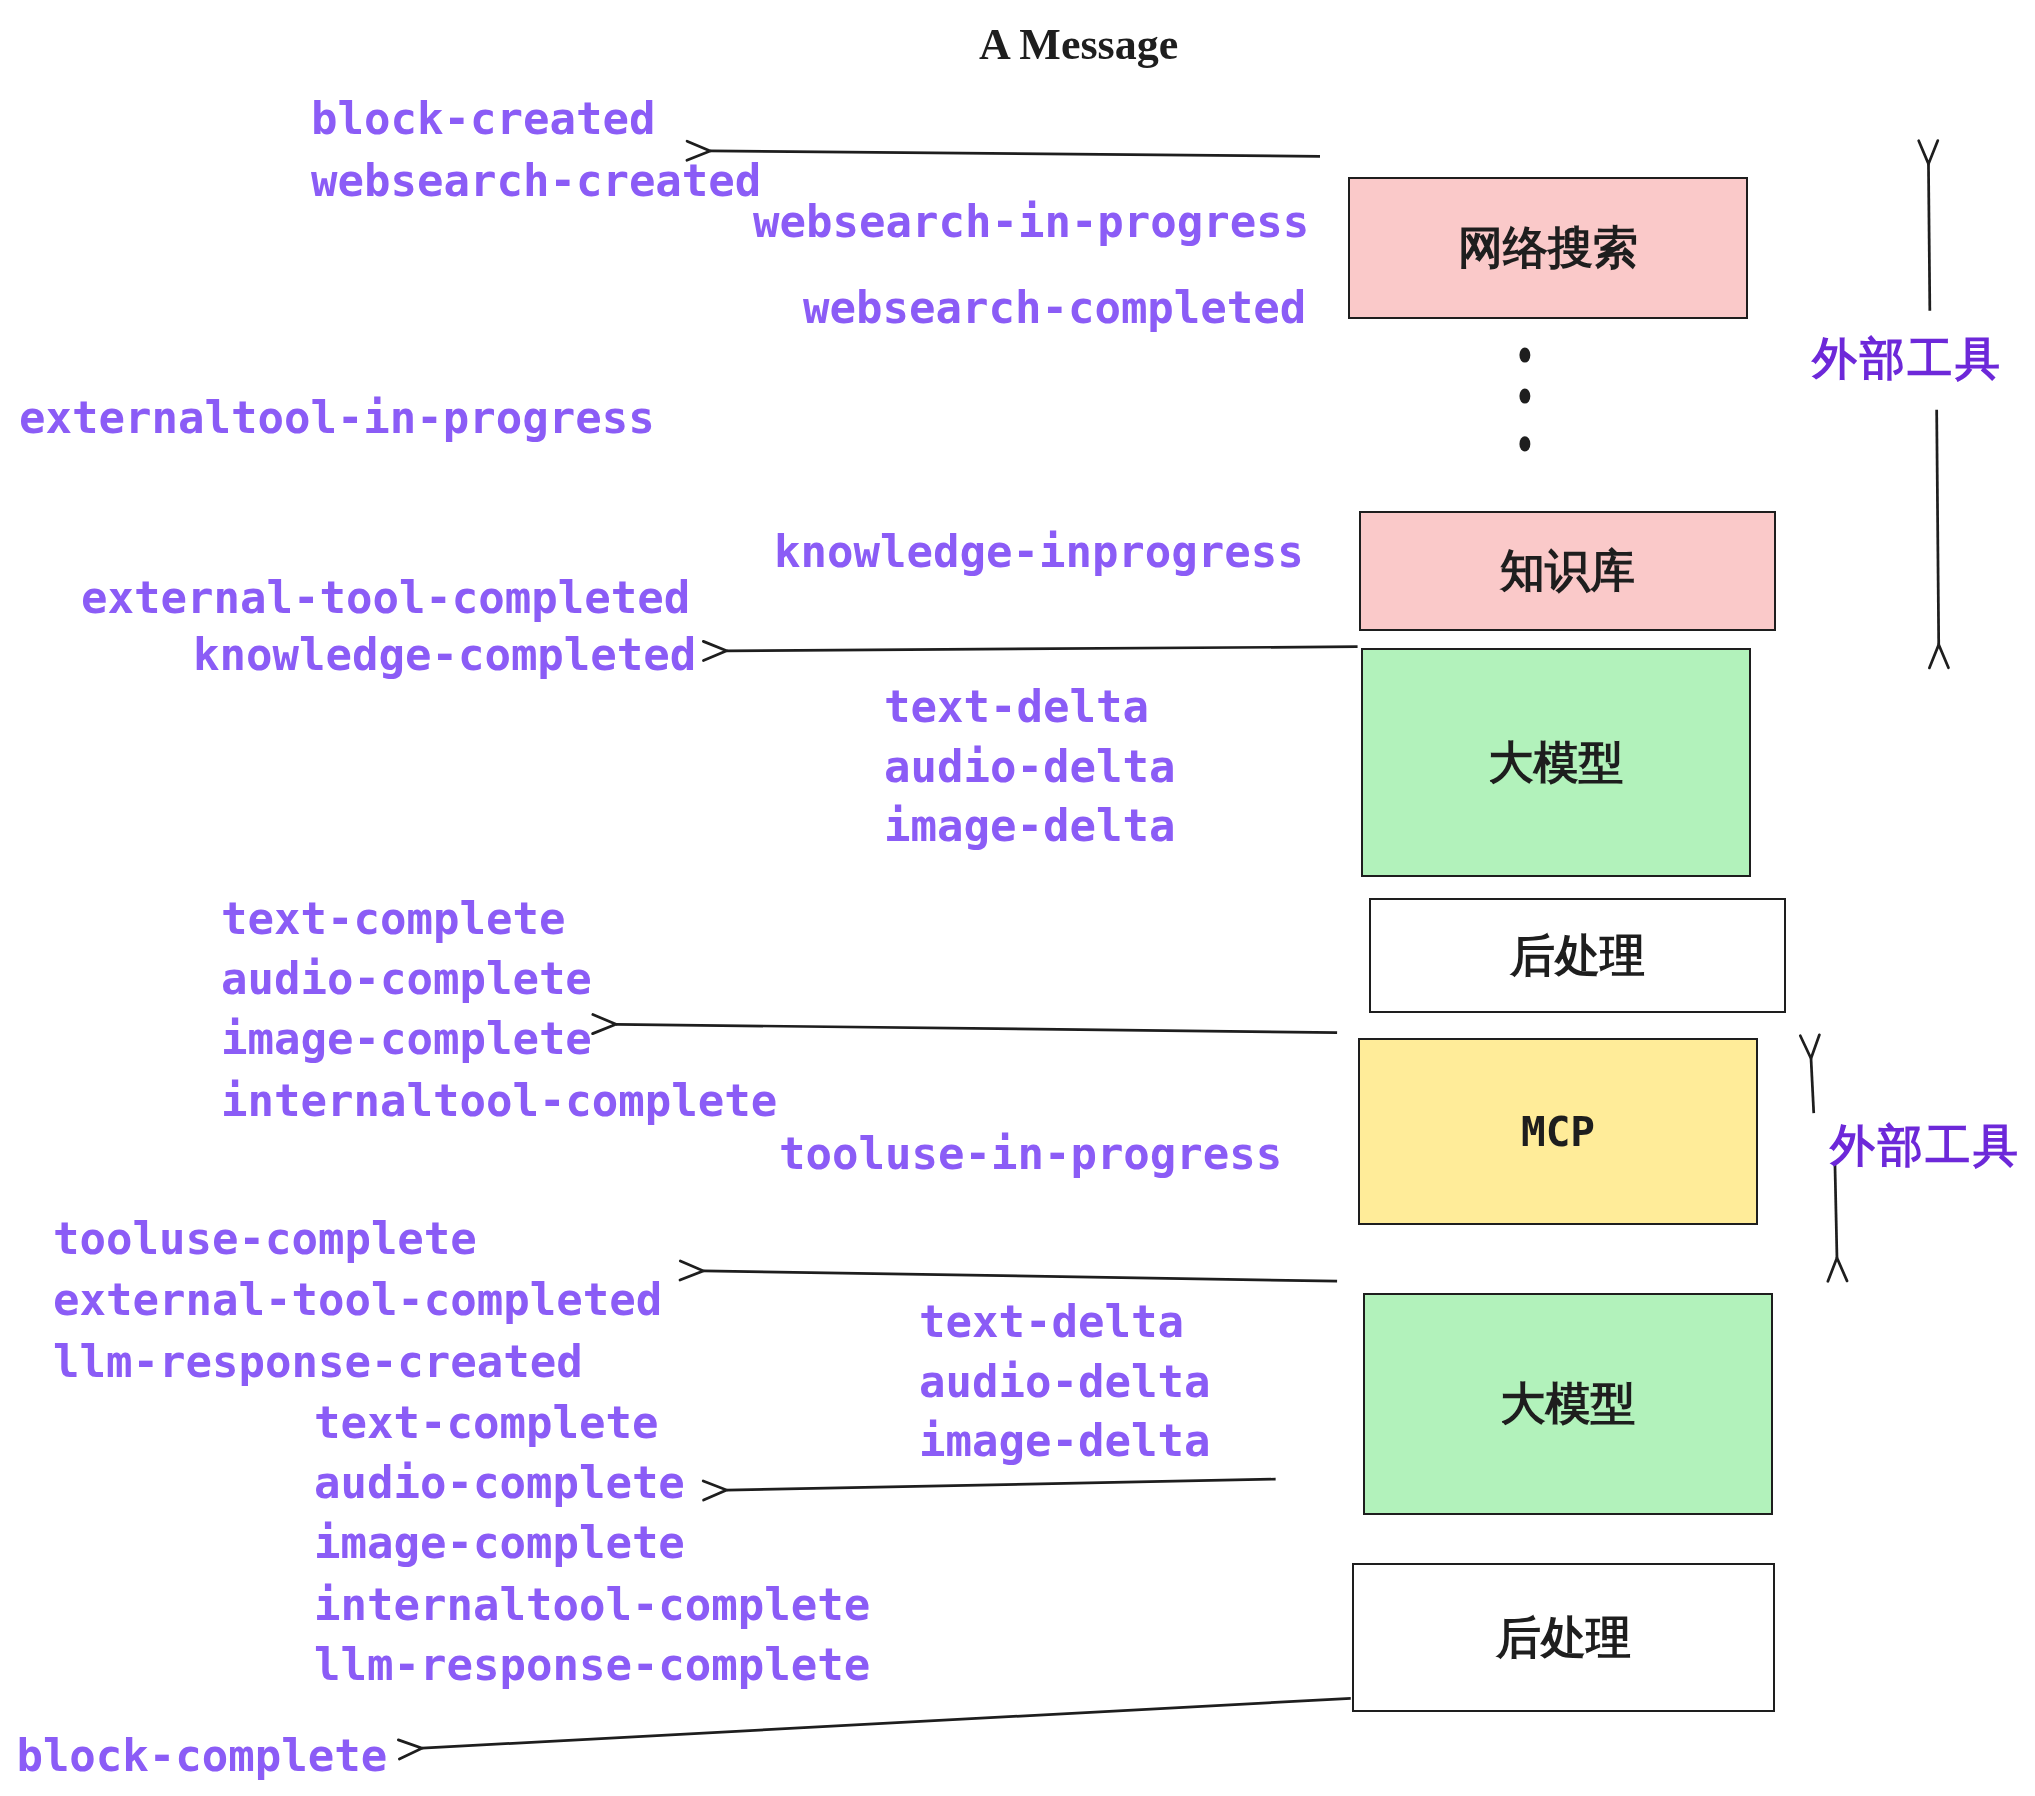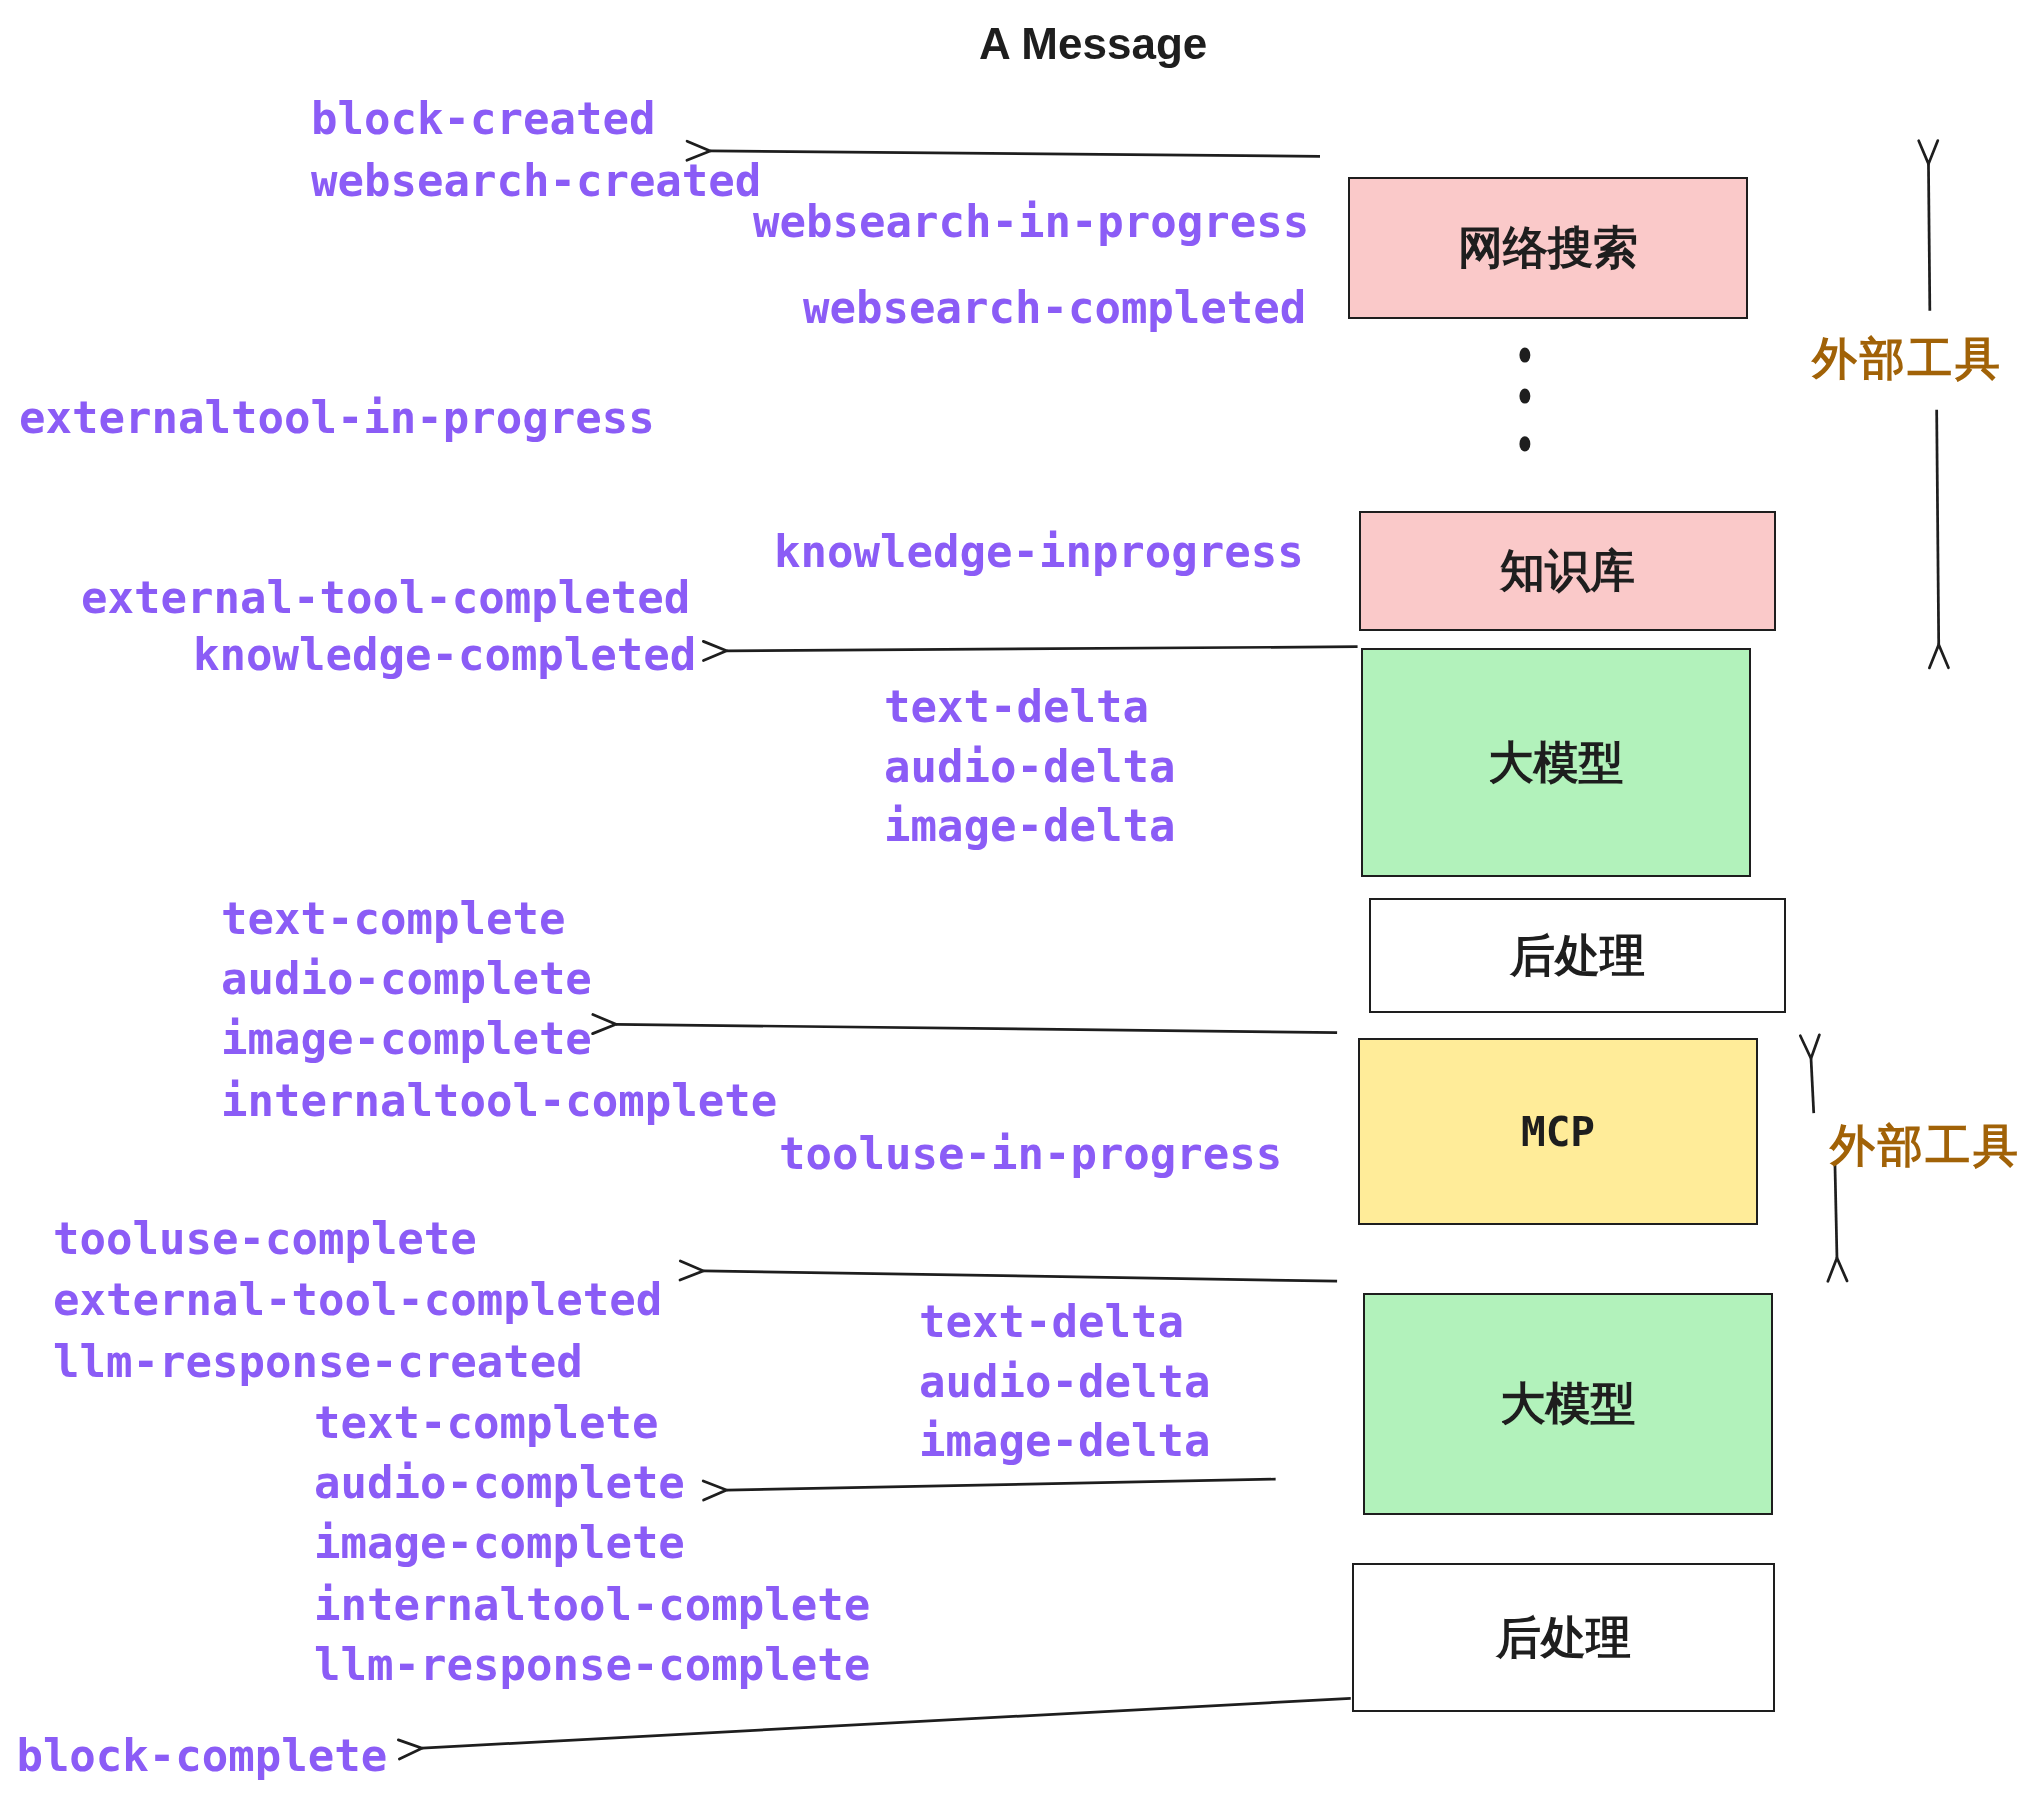--- a/index.html
+++ b/index.html
@@ -1,29 +1,29 @@
 <!DOCTYPE html>
 <html style="font-size:11px"><head>
 <meta charset="utf-8">
 <style>
   html,body{margin:0;padding:0;background:#ffffff;}
   #canvas{position:relative;width:2035px;height:1796px;background:#ffffff;overflow:hidden;
           font-family:"DejaVu Sans Mono", monospace;color:#1e1e1e;}
   #arrows{position:absolute;left:0;top:0;width:2035px;height:1796px;z-index:1;}
   .ev{position:absolute;z-index:2;font-family:"DejaVu Sans Mono", monospace;
       font-size:44px;font-weight:bold;line-height:1.05;white-space:nowrap;color:#8b5cf6;}
-  .title{position:absolute;z-index:2;font-family:Liberation Sans, sans-serif;
+  .title{position:absolute;z-index:2;font-family:Liberation Serif, serif;
       font-size:44px;font-weight:bold;white-space:nowrap;color:#1e1e1e;}
   .box{position:absolute;z-index:2;display:flex;align-items:center;justify-content:center;
       border:2.7px solid #1e1e1e;box-sizing:border-box;
       font-family:"DejaVu Sans", sans-serif;font-size:45px;font-weight:bold;color:#1e1e1e;margin-top:6px;}
   .box.thin{border-width:2px;}
   .box.mono{font-family:"DejaVu Sans Mono", monospace;font-size:41px;}
   .side{position:absolute;z-index:2;font-family:"DejaVu Sans", sans-serif;
-      font-size:45px;font-weight:bold;letter-spacing:2.7px;white-space:nowrap;color:#a16207;}
+      font-size:45px;font-weight:bold;letter-spacing:2.7px;white-space:nowrap;color:#6d28d9;}
 </style>
 </head>
 <body>
 
 <div id="canvas">
 
   <svg id="arrows" viewBox="0 0 2980 2630" xmlns="http://www.w3.org/2000/svg">
     <defs>
       <marker id="ah" refX="2" refY="0" orient="auto" markerUnits="userSpaceOnUse" markerWidth="90" markerHeight="70" viewBox="-45 -35 90 70" overflow="visible">
         <path d="M36,-14 L2,0 L36,14" fill="none" stroke="#1e1e1e" stroke-width="4" stroke-linecap="round"></path>

